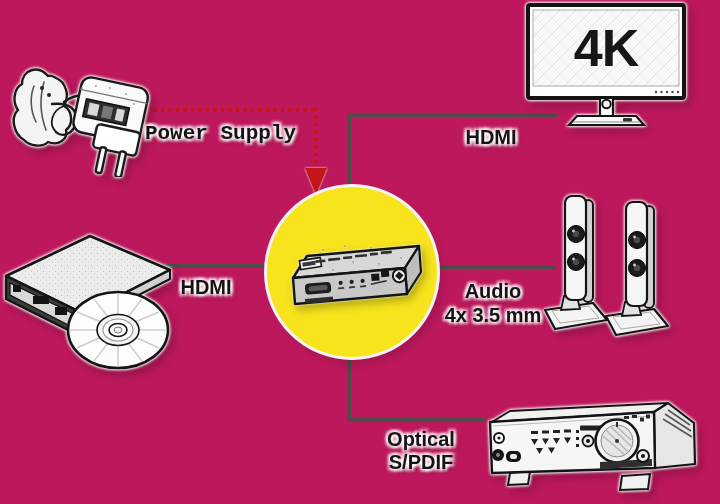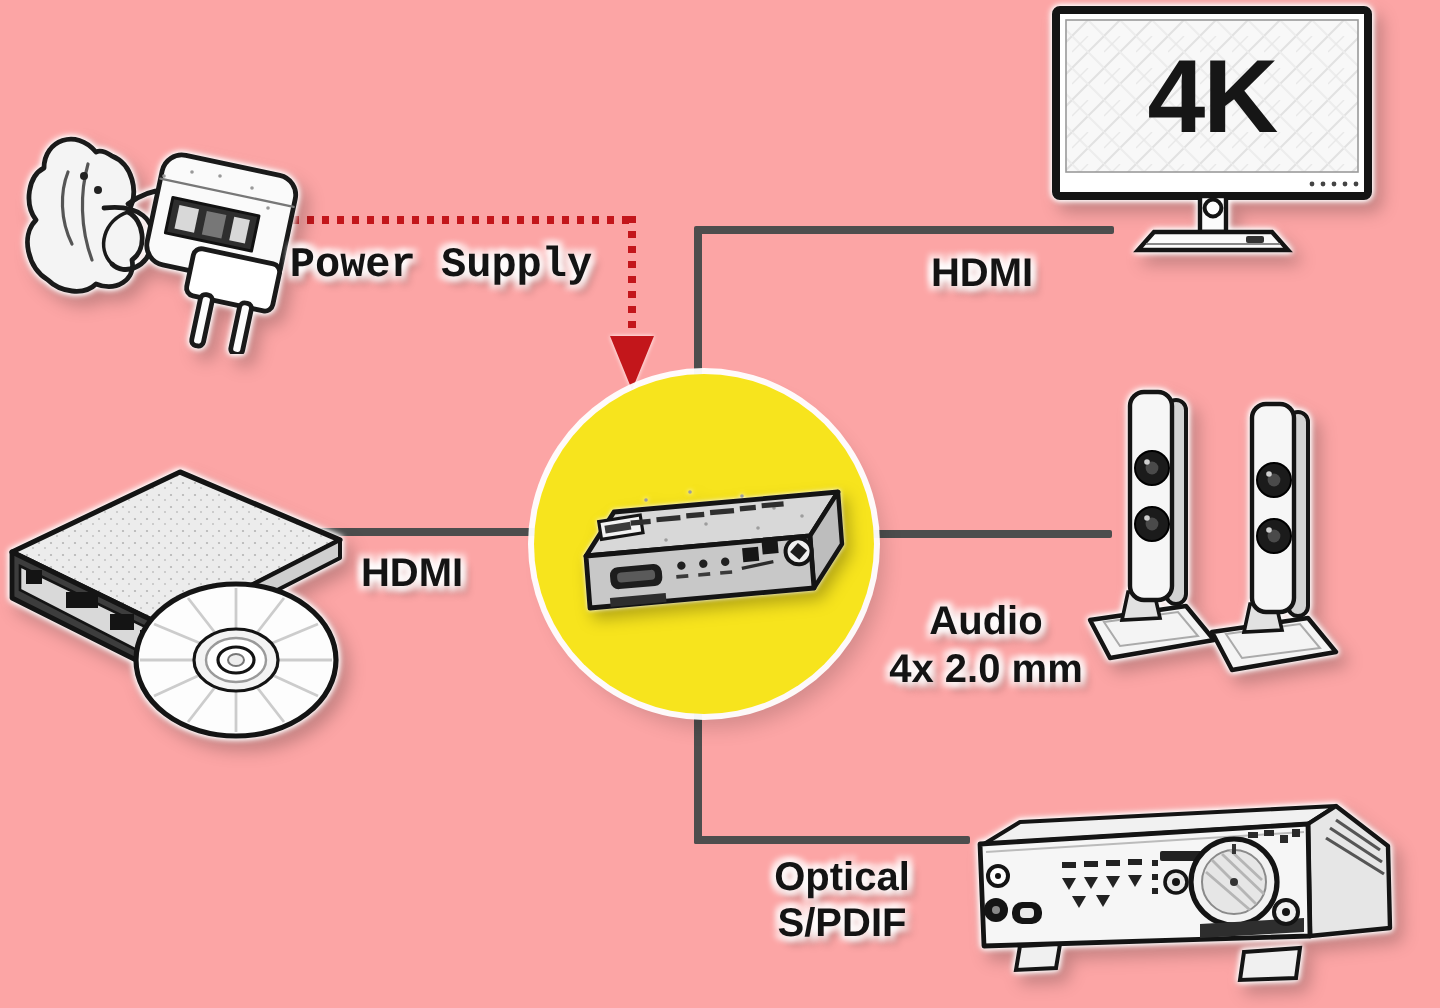--- a/index.html
+++ b/index.html
@@ -1,17 +1,17 @@
 <!DOCTYPE html>
 <html><head>
 <meta charset="utf-8">
 <style>
   html,body{margin:0;padding:0;background:#fff;}
   .stage{
-    position:relative;width:720px;height:504px;background:#fca5a5;
+    position:relative;width:720px;height:504px;background:#be185d;
     font-family:"Liberation Sans",sans-serif;overflow:hidden;
   }
   .line{position:absolute;background:#4d4d4d;z-index:1;border-radius:1px;}
   .reddot-h{position:absolute;height:4px;z-index:2;
     background-image:repeating-linear-gradient(90deg,#c3161b 0 3.5px,transparent 3.5px 7.5px);}
   .reddot-v{position:absolute;width:4px;z-index:2;
     background-image:repeating-linear-gradient(180deg,#c3161b 0 3.5px,transparent 3.5px 7.5px);}
   .arrowhead{position:absolute;width:0;height:0;z-index:2;
     border-left:11px solid transparent;border-right:11px solid transparent;
     border-top:27px solid #c3161b;filter:drop-shadow(0 0 1px #fff);}
@@ -20,21 +20,21 @@
     box-shadow:0 0 0 3px rgba(255,255,255,.95),5px 7px 10px rgba(0,0,0,.16);}
   .sticker{position:absolute;z-index:4;
     filter:drop-shadow(0 0 1.5px #fff) drop-shadow(0 0 1px #fff) drop-shadow(4px 5px 4px rgba(0,0,0,.22));}
   .device-sticker{position:absolute;z-index:5;
     filter:drop-shadow(0 0 1px #fff) drop-shadow(3px 4px 4px rgba(0,0,0,.28));}
   .lbl{position:absolute;z-index:6;font-weight:bold;color:#141414;text-align:center;
     text-shadow:-2px -2px 3px #fff,2px -2px 3px #fff,-2px 2px 3px #fff,2px 2px 3px #fff,3px 4px 4px rgba(0,0,0,.28);}
   .lbl-power{left:138px;top:122px;width:165px;font-size:21px;font-family:Liberation Mono, monospace;}
   .lbl-hdmi-top{left:446px;top:126px;width:90px;font-size:20px;}
   .lbl-hdmi-left{left:162px;top:276px;width:88px;font-size:20px;}
-  .lbl-audio{left:425px;top:279px;width:136px;font-size:20px;line-height:24px;margin-top:20px;}
+  .lbl-audio{left:425px;top:279px;width:136px;font-size:20px;line-height:24px;}
   .lbl-optical{left:356px;top:428px;width:130px;font-size:20px;line-height:23px;}
   .lbl span{display:block;}
   svg text{font-family:"Liberation Sans",sans-serif;}
 </style>
 </head>
 <body>
 
 <div class="stage">
 
   <div class="line" style="left:148px;top:264px;width:130px;height:4px;"></div>
@@ -294,20 +294,20 @@
       <polygon points="38,81 58,80 56,92 36,93" fill="#f0f0f0" stroke="#141414" stroke-width="2"></polygon>
       <polygon points="150,84 178,82 176,97 148,98" fill="#f0f0f0" stroke="#141414" stroke-width="2"></polygon>
     </svg>
   </div>
 
   <div class="lbl lbl-power">Power Supply</div>
   <div class="lbl lbl-hdmi-top">HDMI</div>
   <div class="lbl lbl-hdmi-left">HDMI</div>
   <div class="lbl lbl-audio">
     <span>Audio</span>
-    <span>4x 2.0 mm</span>
+    <span>4x 3.5 mm</span>
   </div>
   <div class="lbl lbl-optical">
     <span>Optical</span>
     <span>S/PDIF</span>
   </div>
 
 </div>
 
 </body></html>

